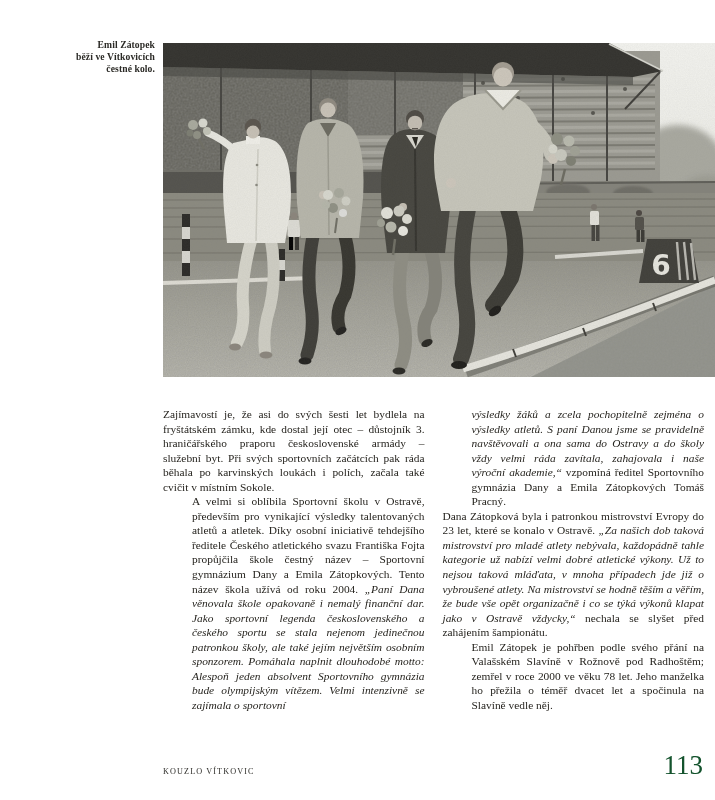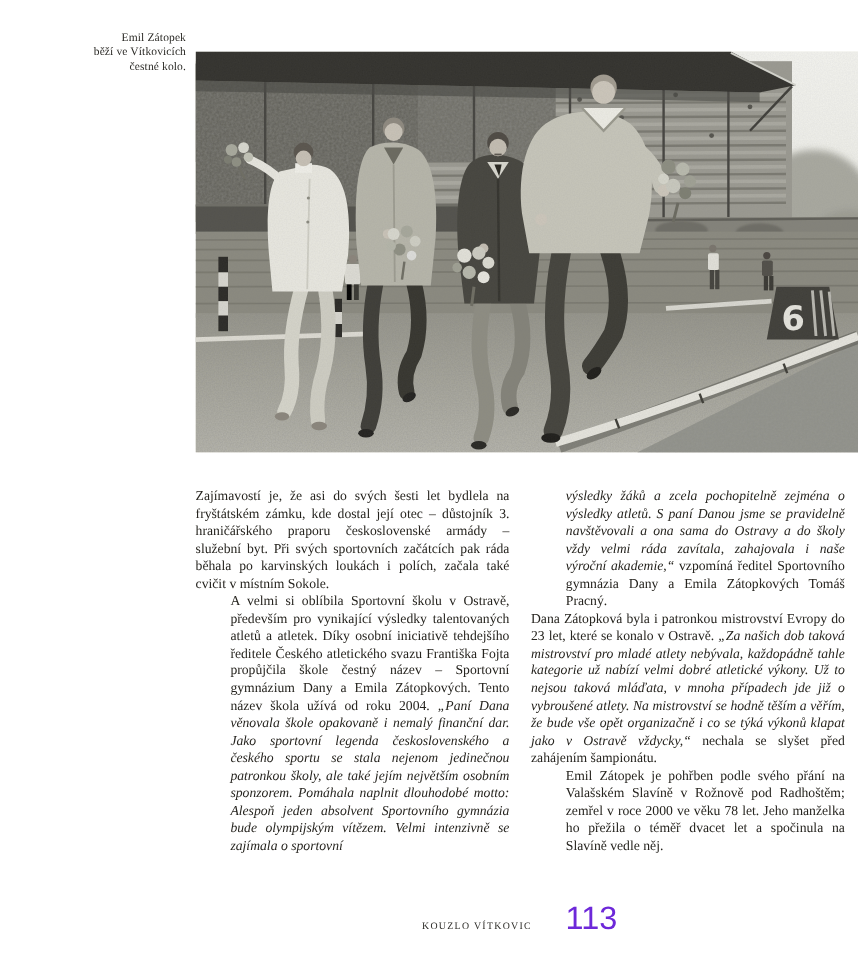--- a/index.html
+++ b/index.html
@@ -3,50 +3,50 @@
 <meta charset="utf-8">
 <style>
   html,body{margin:0;padding:0;background:#ffffff;}
   .page{
     position:relative; width:715px; height:800px; background:#ffffff;
     overflow:hidden;
     font-family:"Liberation Serif","DejaVu Serif",serif;
     color:#26241f;
   }
   .caption{
-    position:absolute; left:38px; top:26px; width:117px;
-    text-align:right; font-weight:normal; font-size:9.6px; line-height:12px;
+    position:absolute; left:38px; top:39px; width:117px;
+    text-align:right; font-weight:bold; font-size:9.6px; line-height:12px;
     color:#2b2a26; white-space:pre-line; letter-spacing:0.1px;
   }
   .photo{
     position:absolute; left:163px; top:43px; width:552px; height:334px;
     margin:0; background:#e9e8e2;
   }
   .photo svg{display:block;width:552px;height:334px;}
   .columns{
     position:absolute; left:163px; top:407px; width:541px;
     display:flex; gap:18px;
     font-size:11.4px; line-height:14.55px; text-align:justify;
     hyphens:auto; -webkit-hyphens:auto;
   }
   .col{width:267px;}
   .col p{margin:0; padding:0;}
   .indent{margin-left:29px !important;}
   .it{font-style:italic;}
   .footer{
     position:absolute; left:163px; top:752px; width:540px;
-    display:flex; justify-content:center; align-items:baseline; gap:28px;
+    display:flex; justify-content:space-between; align-items:baseline; gap:28px;
   }
   .running-head{
     font-size:8.2px; letter-spacing:1.1px; color:#2e2d29;
     font-family:"Liberation Serif",serif;
   }
   .page-num{
-    font-size:27px; line-height:1; color:#6d28d9;
-    font-family:Liberation Sans, sans-serif;
+    font-size:27px; line-height:1; color:#14532d;
+    font-family:Liberation Serif, serif;
   }
 </style>
 </head>
 <body>
 
 <div class="page">
 
   <div class="caption">Emil Zátopek
 běží ve Vítkovicích
 čestné kolo.</div>

